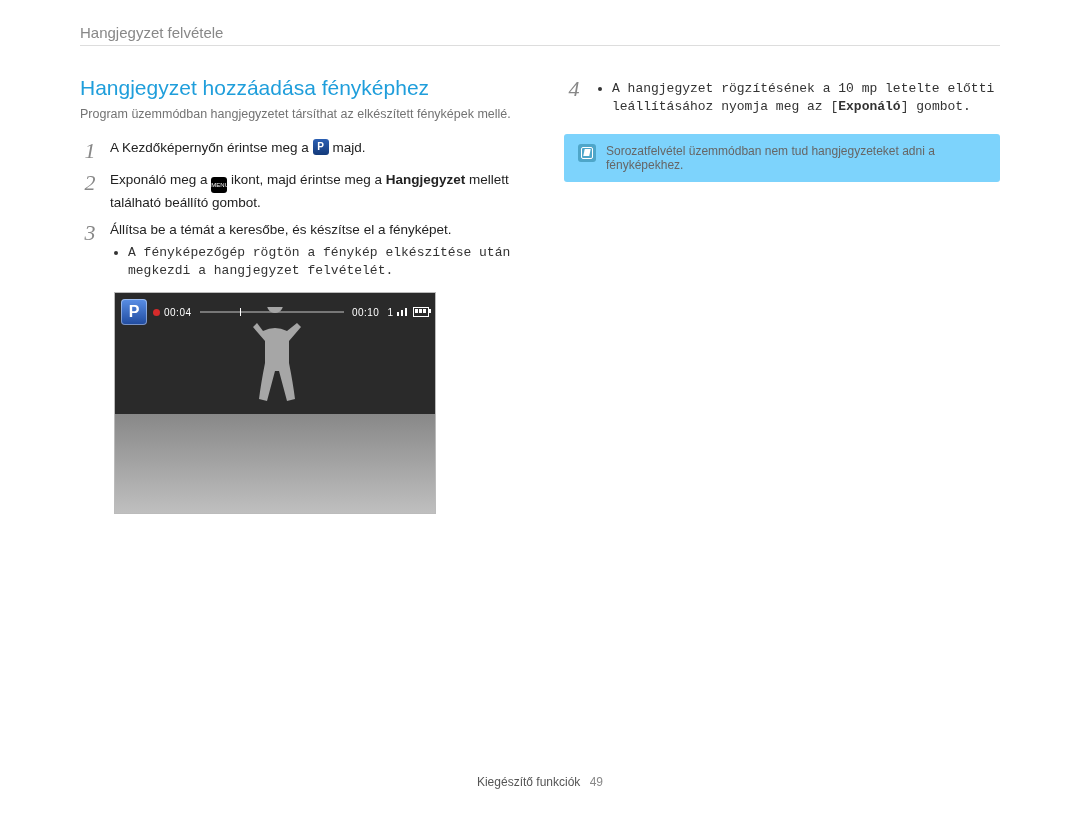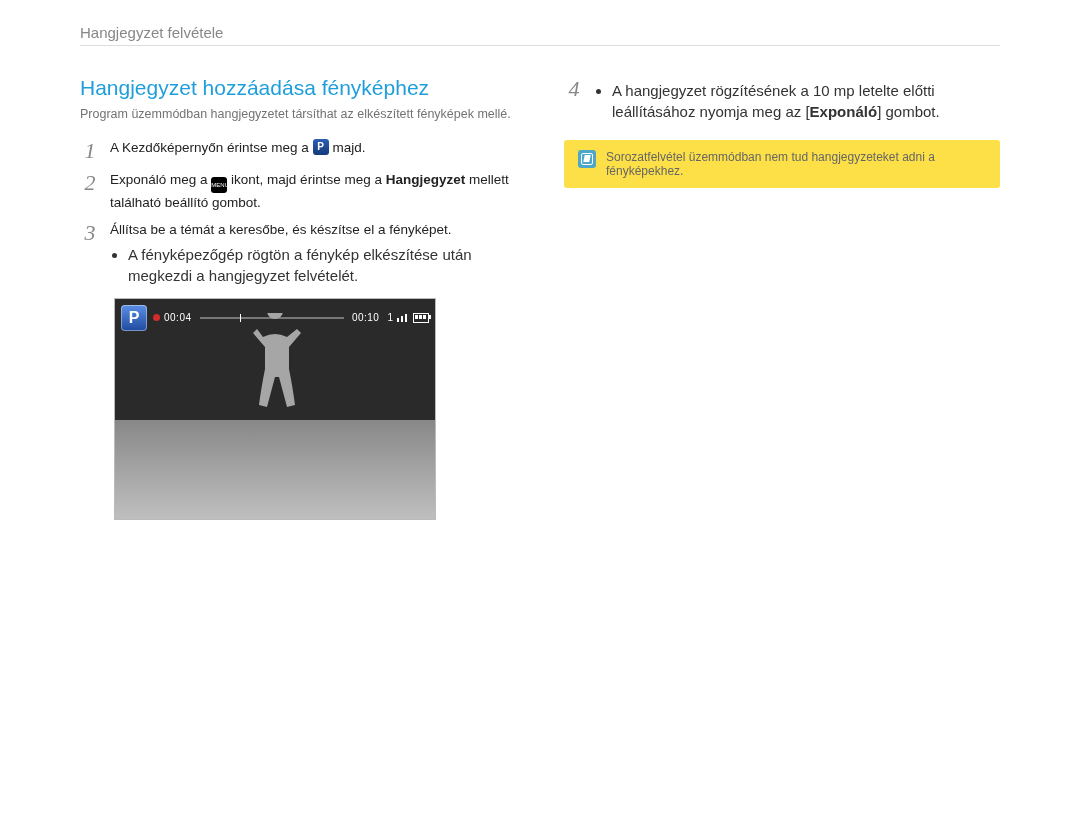--- a/index.html
+++ b/index.html
@@ -66,22 +66,23 @@
   }
   .step-body {
     font-size: 13.5px;
     color: #222;
     line-height: 1.45;
     flex: 1;
   }
   .sub-bullets {
     margin: 4px 0 0 0;
     padding-left: 18px;
-    font-size: 15px;
+    font-size: 13px;
     color: #333;
+    font-family: Liberation Mono, monospace;
   }
   .sub-bullets li {
     list-style: disc;
     margin-bottom: 2px;
     line-height: 1.4;
   }
   .bold {
     font-weight: bold;
   }
   .icon {
@@ -224,21 +225,21 @@
     width: 60px;
     height: 100px;
   }
   .silhouette svg path { fill: #a6a6a6; }
 
   
   .note-box {
     display: flex;
     align-items: flex-start;
     gap: 10px;
-    background: #fde047;
+    background: #7dd3fc;
     border-radius: 3px;
     padding: 10px 14px;
     margin-top: 16px;
     font-size: 12px;
     color: #666;
   }
   .note-icon {
     width: 18px;
     height: 18px;
     border-radius: 3px;
@@ -362,14 +363,18 @@
 
       <div class="note-box">
         <div class="note-icon"></div>
         <div>Sorozatfelvétel üzemmódban nem tud hangjegyzeteket adni a fényképekhez.</div>
       </div>
 
     </div>
 
   </div>
 
+  <div class="footer">
+    <span>Kiegészítő funkciók</span>
+    <span class="pg">49</span>
+  </div>
 
 </div>
 
 </body></html>

